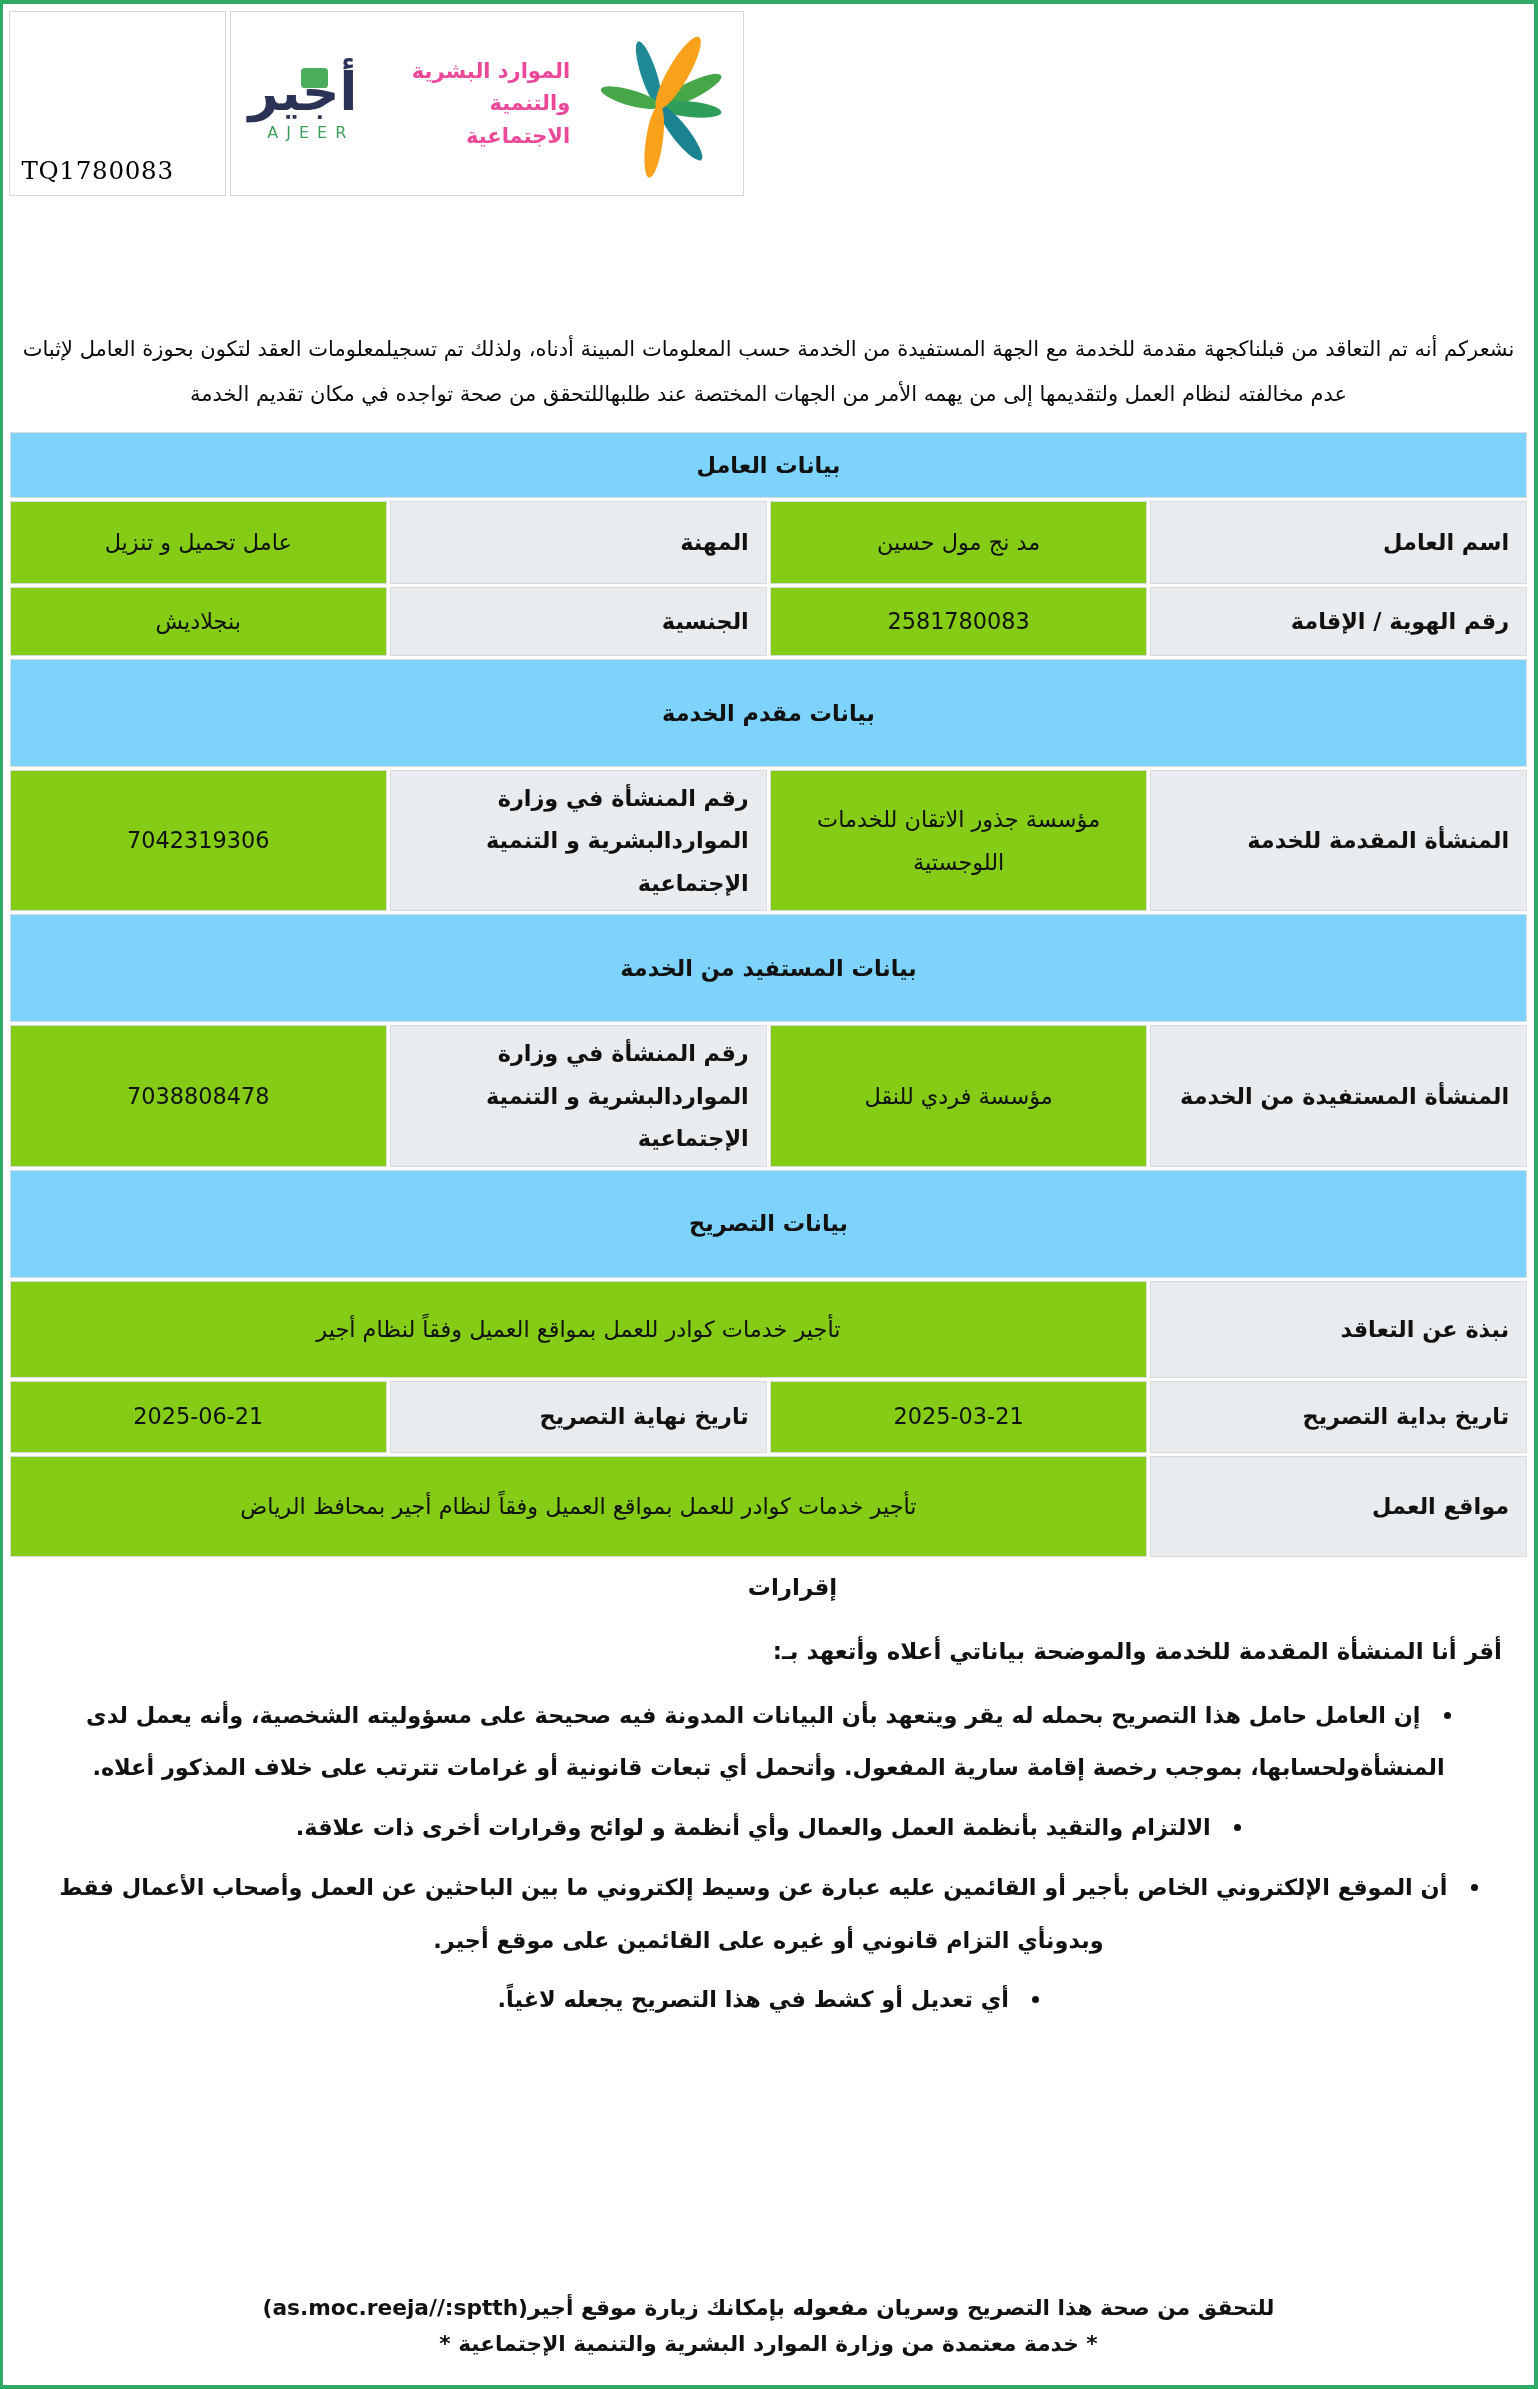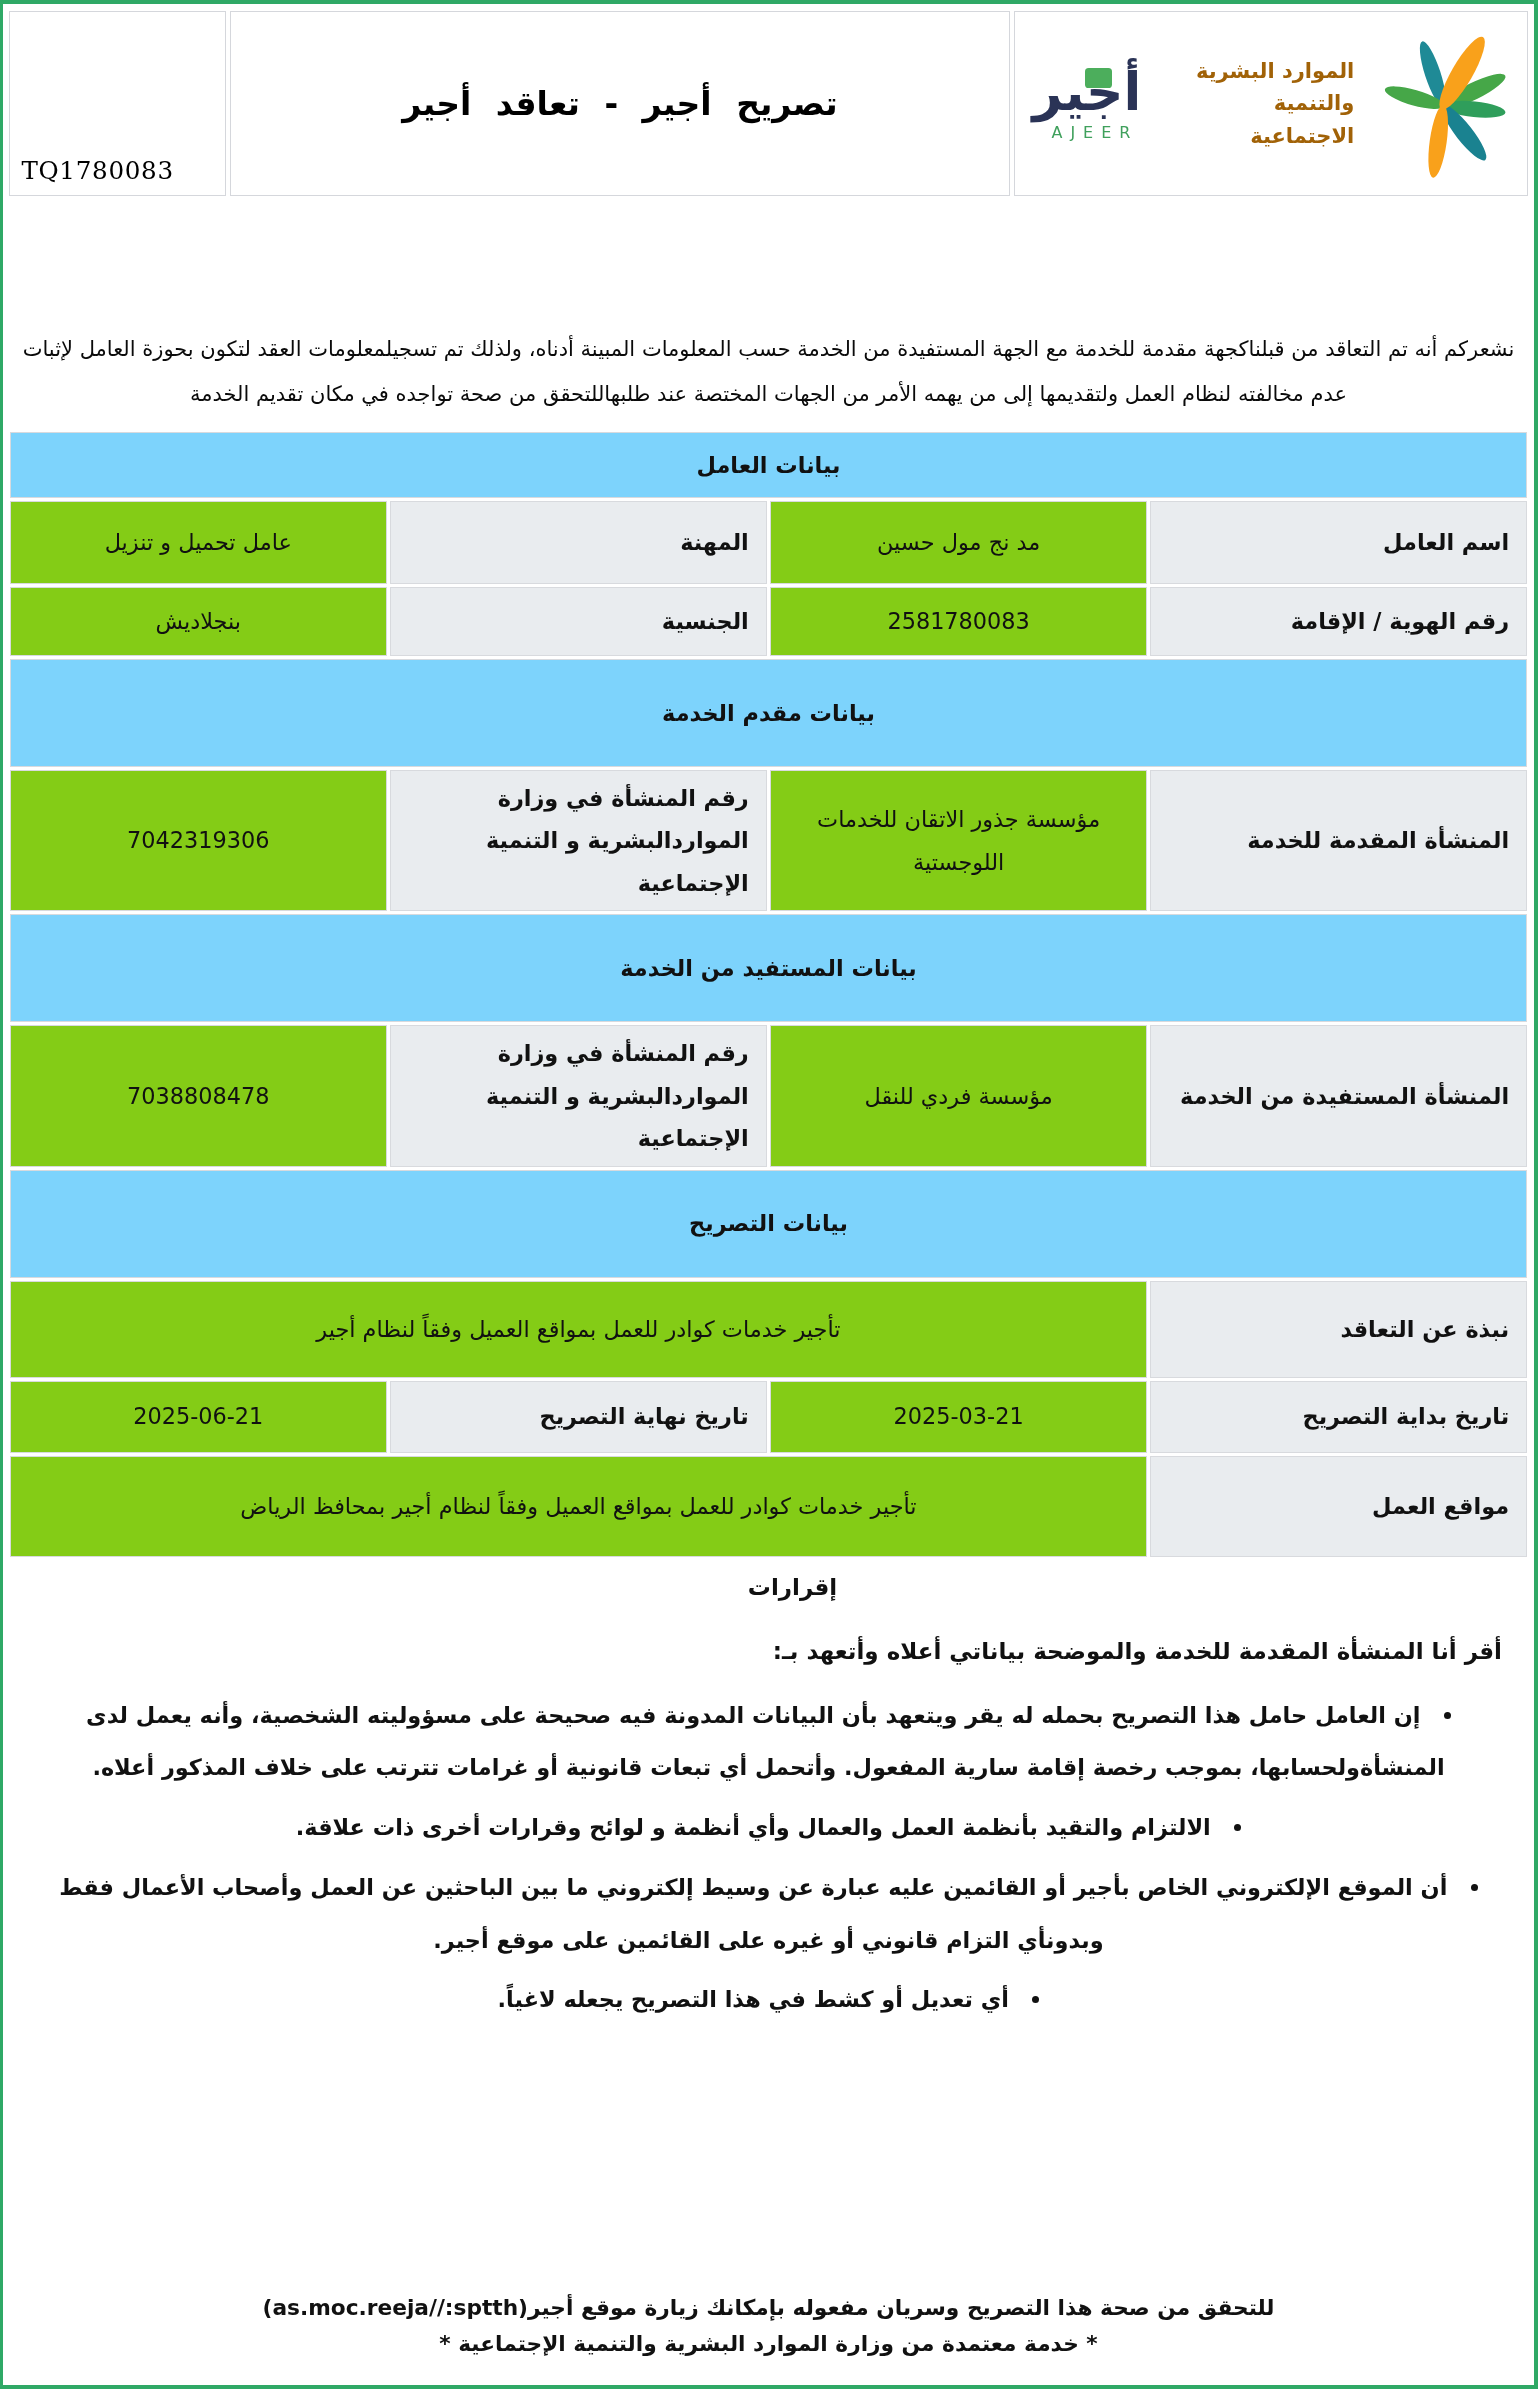--- a/index.html
+++ b/index.html
@@ -26,21 +26,21 @@
   }
   .hcell.title { flex:1; display:flex; align-items:center; justify-content:center; }
   .doc-title { direction:rtl; font-weight:bold; font-size:33px; word-spacing:13px; color:#000; }
   .hcell.logos { width:514px; display:flex; align-items:center; justify-content:flex-end; gap:24.6px; padding:0 17.3px; }
 
   .ajeer-logo { display:flex; flex-direction:column; align-items:center; }
   .ajeer-ar { position:relative; direction:rtl; font-weight:bold; font-size:52px; line-height:1.05; color:#2A3356; z-index:1; }
   .ajeer-sq { position:absolute; top:2.9px; right:29px; width:27.4px; height:20px; background:#4CAE5C; border-radius:3.6px; z-index:-1; }
   .ajeer-en { color:#3FA05C; font-size:16px; font-weight:normal; letter-spacing:8px; margin-top:2.9px;margin-left:16px; }
 
-  .ministry-text { direction:rtl; text-align:right; color:#a16207; font-weight:bold; font-size:21px; line-height:1.55; }
+  .ministry-text { direction:rtl; text-align:right; color:#ec4899; font-weight:bold; font-size:21px; line-height:1.55; }
 
   .emblem { width:131px; height:150px; flex:0 0 auto; }
 
   
   .intro {
     margin:131px 19px 0 19px;
     text-align:center;
     font-size:21px;
     line-height:2.15;
     color:#0a0a0a;
@@ -88,23 +88,20 @@
   .url-ltr { direction:ltr; unicode-bidi:isolate; }
 </style>
 </head>
 <body>
 
 <div class="page">
 
   <div class="header">
     <div class="hcell tq">
       <div class="doc-number">TQ1780083</div>
-    </div>
-    <div class="hcell title">
-      <div class="doc-title">تصريح أجير - تعاقد أجير</div>
     </div>
     <div class="hcell logos">
       <div class="ajeer-logo">
         <div class="ajeer-ar">
           <span class="ajeer-sq"></span><span>أجير</span>
         </div>
         <div class="ajeer-en">AJEER</div>
       </div>
       <div class="ministry-text">
         <div>الموارد البشرية</div>

